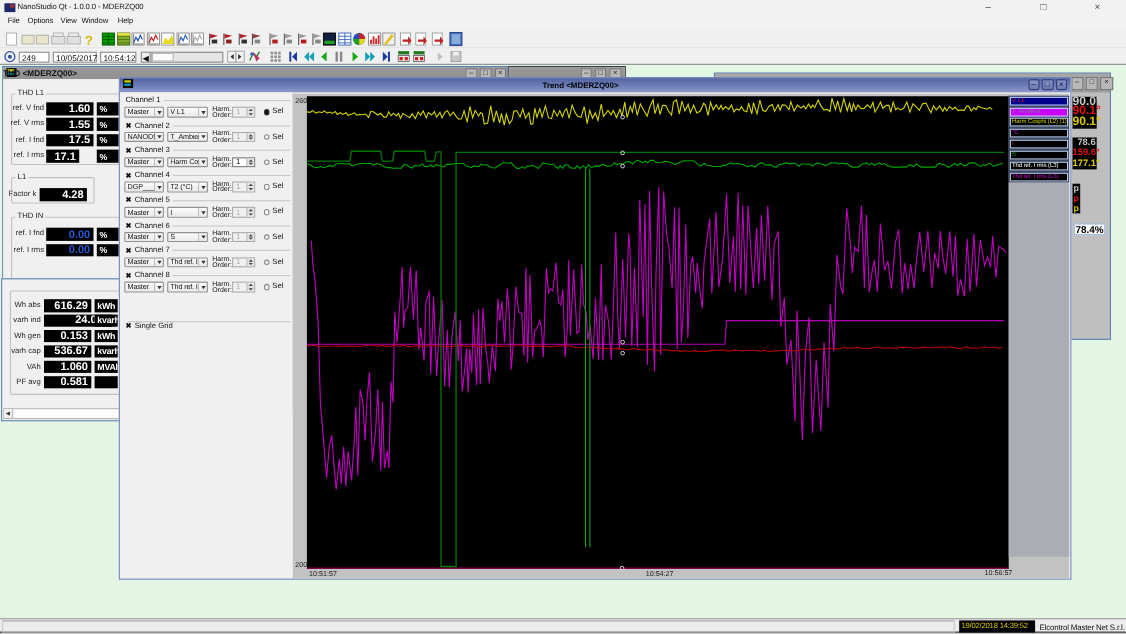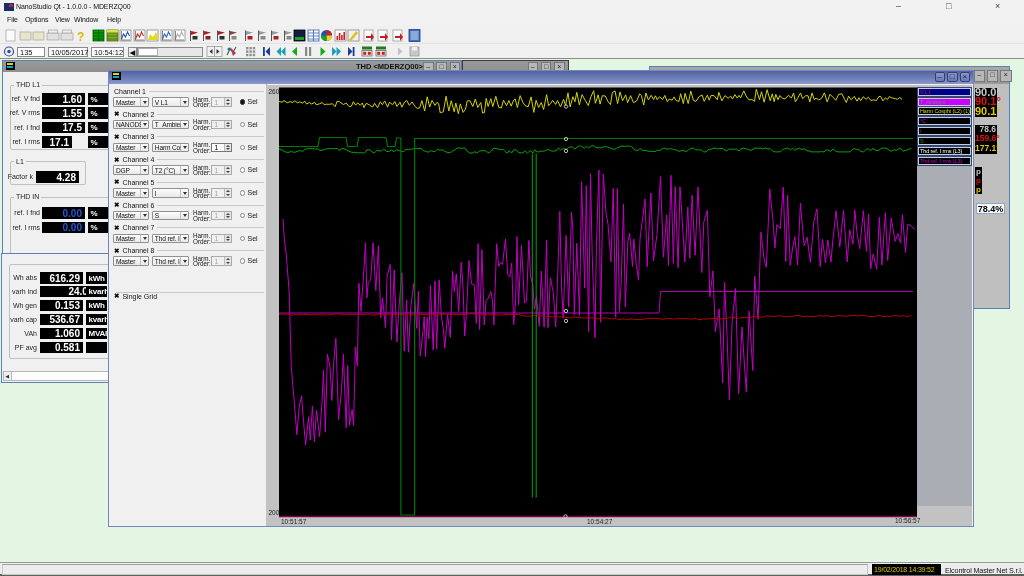--- a/index.html
+++ b/index.html
@@ -198,33 +198,33 @@
     <rect x="363.2" y="51.8" width="3" height="3" fill="#cc2020"></rect>
     <rect x="367.8" y="51.8" width="3" height="3" fill="#cc2020"></rect>
     <rect x="376" y="46.5" width="10" height="3" fill="#207820"></rect>
     <rect x="376" y="50.5" width="10" height="5.5" fill="none" stroke="#555" stroke-width="0.7"></rect>
     <rect x="377.2" y="51.8" width="3" height="3" fill="#cc2020"></rect>
     <rect x="381.8" y="51.8" width="3" height="3" fill="#cc2020"></rect>
     <path d="M398 47.5 L402.5 51.5 L398 55.5 Z" fill="#c0c0c0"></path>
     <rect x="410" y="47" width="9" height="9" fill="#c8c8c8" stroke="#9a9a9a" stroke-width="0.8"></rect>
     <rect x="412" y="47" width="5" height="3.5" fill="#eeeeee"></rect>
   </svg>
-<span class="fld" style="left:17px;width:28px;">135</span>
+<span class="fld" style="left:17px;width:28px;">249</span>
 <span class="fld" style="left:48px;width:40px;">10/05/2017</span>
 <span class="fld" style="left:91px;width:33px;">10:54:12</span>
 <span class="fld" style="left:128px;width:9px;background:#f0f0f0;text-align:center;padding-left:0;">◀</span>
 <span class="fld" style="left:137px;width:66px;background:#e6e6e6;"></span>
 <span style="position:absolute;left:138px;top:47.5px;width:20px;height:8px;background:#fcfcfc;border:1px solid #b0b0b0;"></span>
 
 <div id="mdi"></div>
 
 <div class="win" style="left:2px;top:59.5px;width:459.5px;height:194px;background:#f0f0f0;">
   <div class="gtitle">
     <span class="wicon"></span>
-    <span class="t" style="left:0;width:420px;text-align:right;">THD &lt;MDERZQ00&gt;</span>
+    <span class="t" style="left:0;width:420px;text-align:left;">THD &lt;MDERZQ00&gt;</span>
   </div>
   <span class="gbtn" style="left:420.0px;top:1px;width:10.5px;height:9.5px;">–</span>
     <span class="gbtn" style="left:433.3px;top:1px;width:10.5px;height:9.5px;">□</span>
     <span class="gbtn" style="left:446.6px;top:1px;width:10.5px;height:9.5px;">×</span>
   <div style="position:absolute;left:0;top:11px;right:0;bottom:0;background:#f0f0f0;">
     <div class="grp" style="left:7px;top:13px;width:300px;height:65px;"></div>
     <div class="grplab" style="left:11px;top:9.5px;">THD L1</div>
     <div class="grp" style="left:7px;top:89.5px;width:76px;height:24px;"></div>
     <div class="grplab" style="left:11px;top:86px;">L1</div>
     <div class="grp" style="left:7px;top:125px;width:300px;height:58px;"></div>
@@ -306,20 +306,21 @@
     <div class="vbox" style="left:38.5px;top:88.0px;width:43px;color:#fff;">0.581</div>
     <div class="vunit" style="left:84.5px;top:88.0px;width:21px;"></div>
   <div style="position:absolute;left:1px;right:1px;bottom:1.5px;height:10px;background:#fdfdfd;border:1px solid #b8b8b8;">
     <span style="position:absolute;left:0;top:0;width:8.5px;height:100%;background:#f0f0f0;border-right:1px solid #b8b8b8;font-size:5px;text-align:center;line-height:8px;color:#333;">◀</span>
   </div>
 </div>
 
 <div id="trend">
   <div class="btitle">
     <span class="wicon" style="top:1.5px;"></span>
+    <span class="t">Trend &lt;MDERZQ00&gt;</span>
   </div>
   <span class="bbtn" style="left:825.5px;">–</span>
   <span class="bbtn" style="left:838px;">□</span>
   <span class="bbtn" style="left:850.5px;">×</span>
   <div id="chpanel">
     <div class="chlab" style="top:4.3px;">
         <span class="chname">Channel 1</span>
         <span class="chline"></span>
       </div>
 <div class="chrow" style="top:13.1px;">

